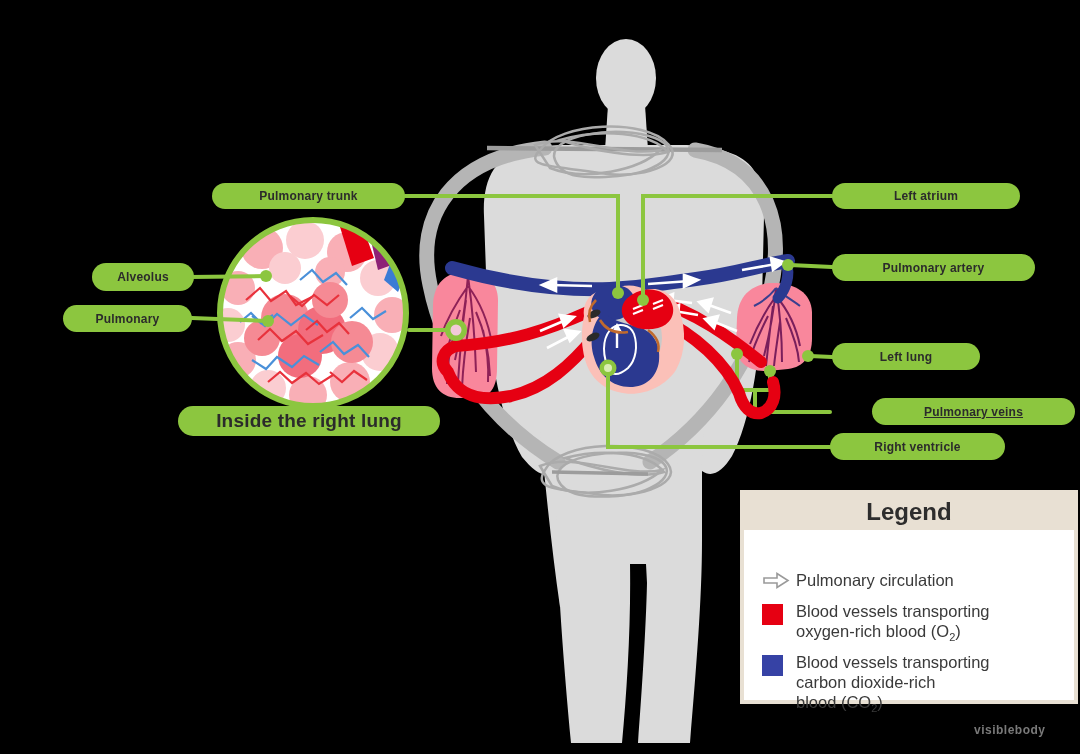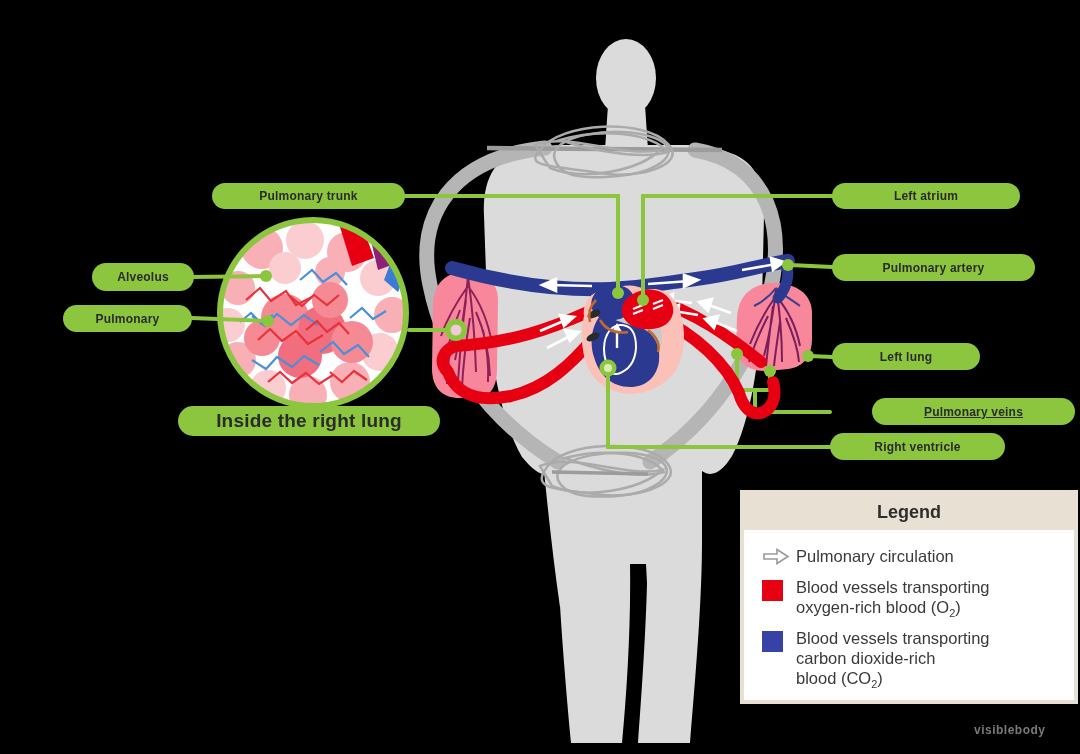--- a/index.html
+++ b/index.html
@@ -14,23 +14,23 @@
   }
   .pill.big{font-size:19px;border-radius:18px;}
   #diagram-svg{position:absolute;left:0;top:0;}
   
   .legend{
     position:absolute;left:740px;top:490px;width:338px;height:214px;
     background:#fff;border:4px solid #E8E0D3;box-sizing:border-box;
   }
   .legend-header{
     background:#E8E0D3;height:36px;display:flex;align-items:center;justify-content:center;
-    font-weight:bold;font-size:18px;color:#2d2d2d;
-  }
-  .legend-body{padding:16px 10px 8px 18px;color:#3a3a3a;font-size:16.5px;line-height:1.22;}
+    font-weight:bold;font-size:24px;color:#2d2d2d;
+  }
+  .legend-body{padding:16px 10px 8px 18px;color:#3a3a3a;font-size:16.5px;line-height:1.22;margin-top:24px;}
   .legend-row{display:flex;align-items:flex-start;margin-bottom:7px;}
   .legend-icon{width:34px;flex:0 0 34px;padding-top:1px;}
   .swatch{width:21px;height:21px;display:inline-block;margin-top:2px;}
   .sub{font-size:11px;}
   .watermark{
     position:absolute;left:974px;top:723px;font-size:12px;color:#8f8f8f;
     font-weight:bold;letter-spacing:.5px;opacity:.85;
   }
 </style>
 </head>

